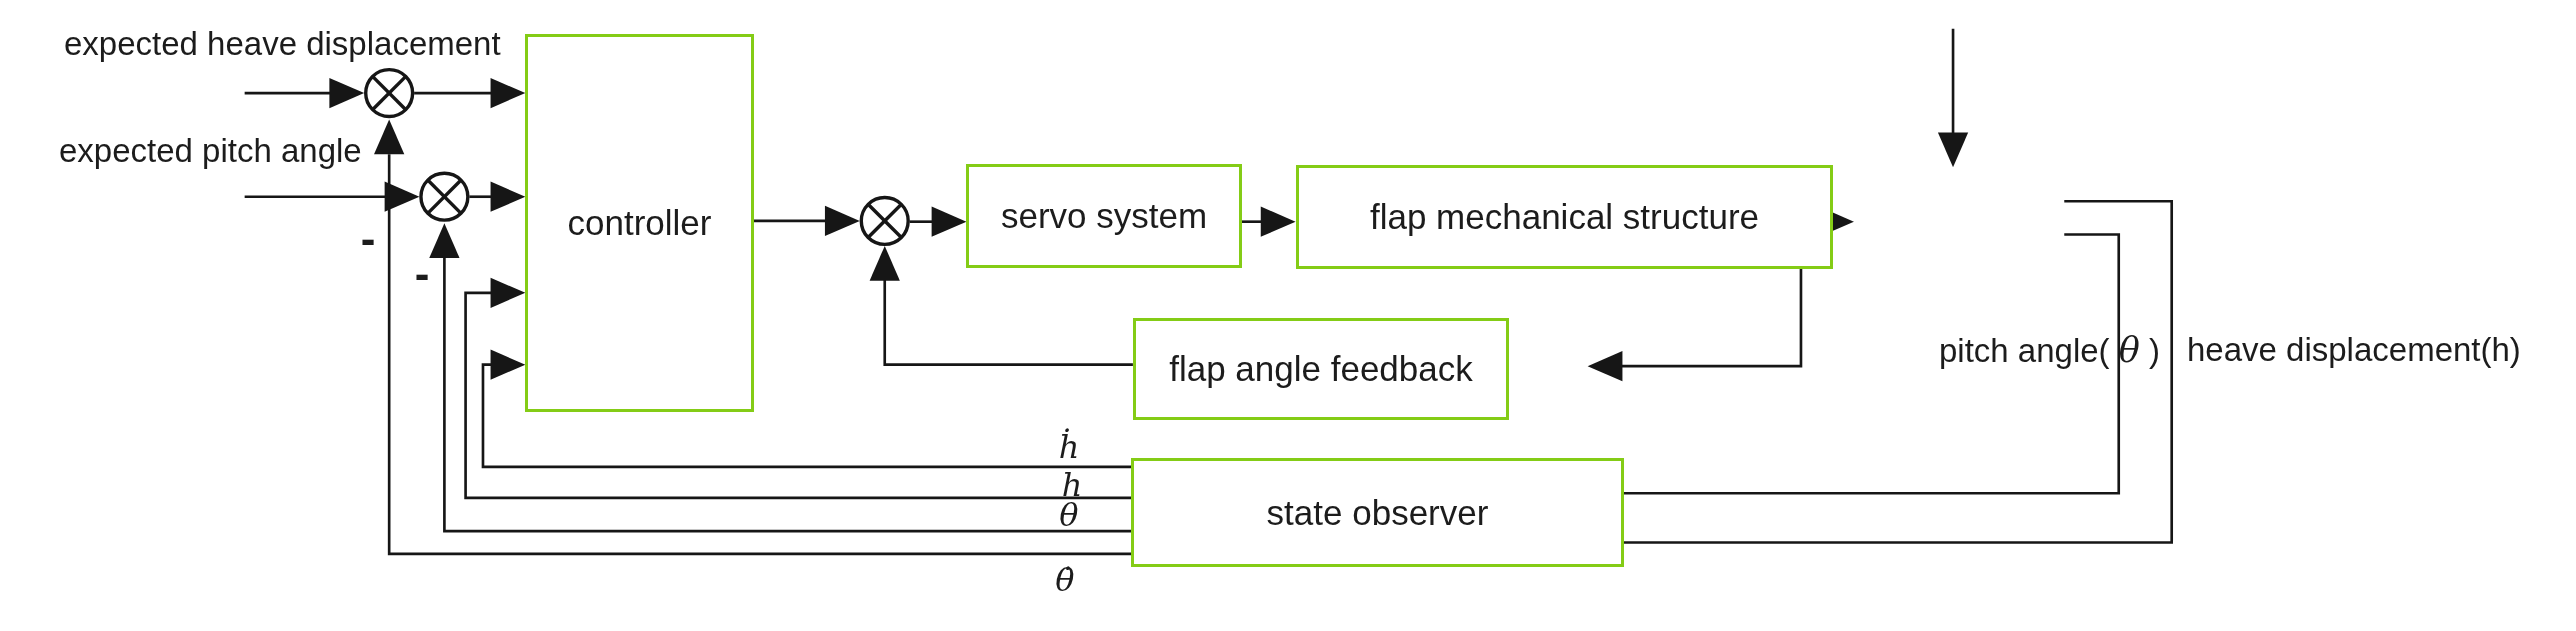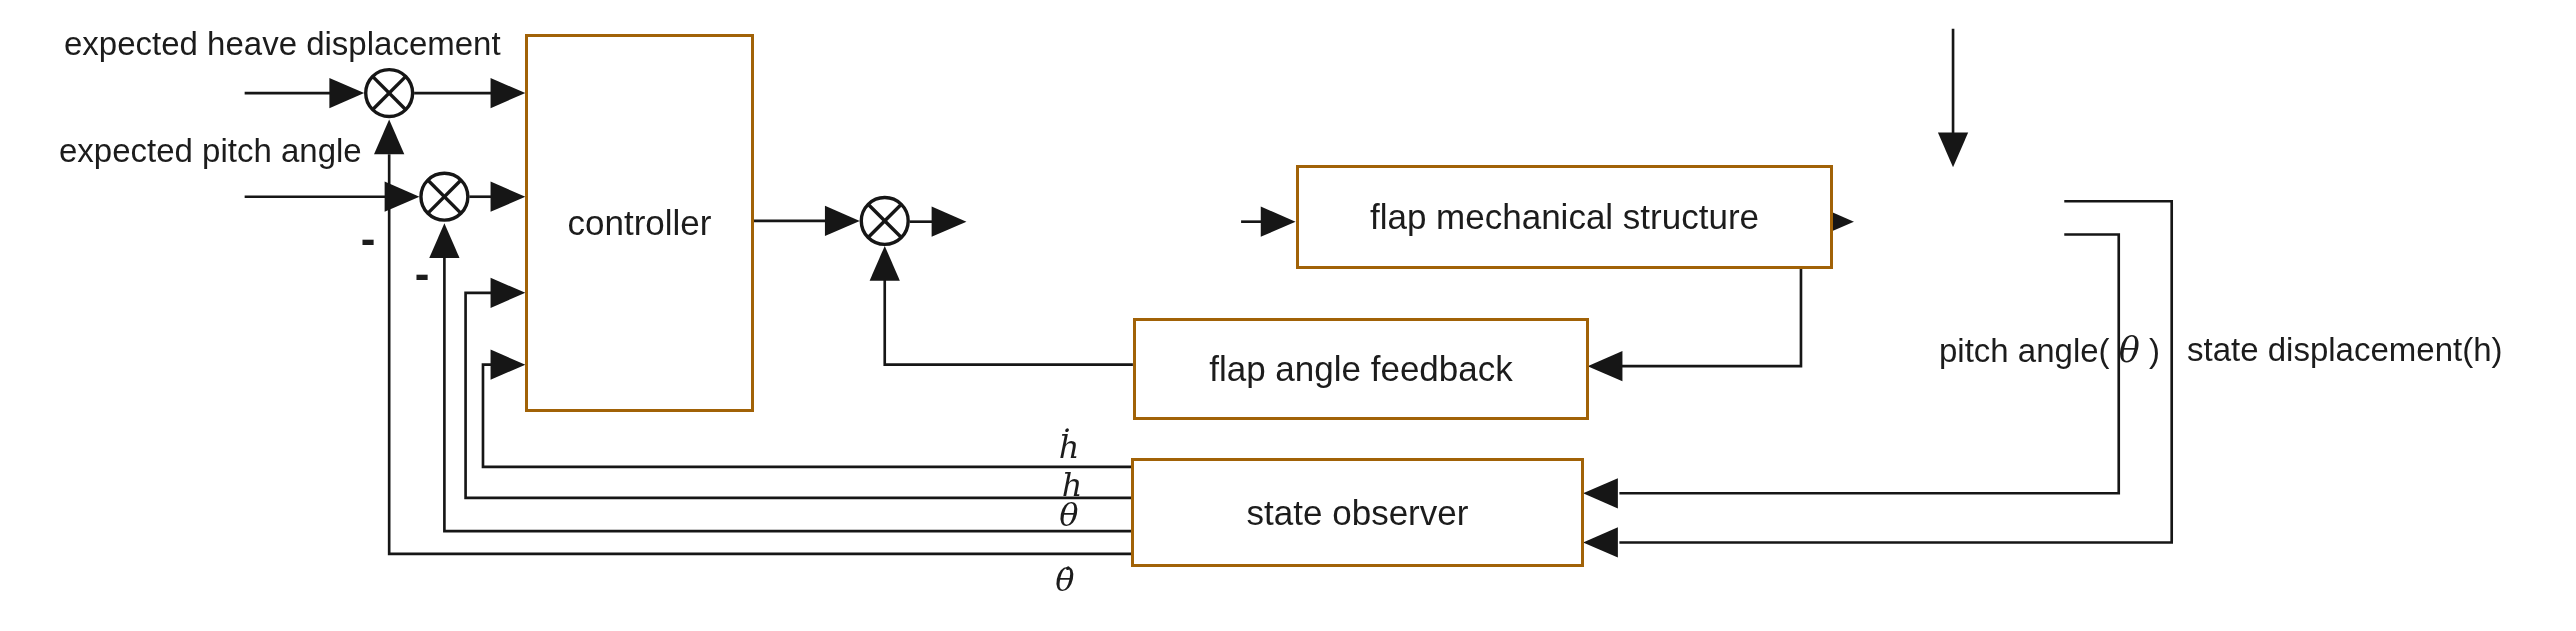--- a/index.html
+++ b/index.html
@@ -12,21 +12,21 @@
     width: 2576px;
     height: 631px;
     background: #ffffff;
     font-family: "Liberation Sans", sans-serif;
     color: #1c1c1c;
     overflow: hidden;
   }
   .box {
     position: absolute;
     box-sizing: border-box;
-    border: 3px solid #a16207;
+    border: 3px solid #84cc16;
     background: #ffffff;
     display: flex;
     align-items: center;
     justify-content: center;
     font-size: 35px;
     white-space: nowrap;
   }
   .lbl {
     position: absolute;
     white-space: nowrap;
@@ -135,44 +135,47 @@
         <line x1="1147" y1="270" x2="1191" y2="314"></line>
         <line x1="1147" y1="314" x2="1191" y2="270"></line>
       </g>
     </g>
   </svg>
 
   <div class="box" style="left:525px; top:34px; width:229px; height:378px;">
     <span>controller</span>
   </div>
 
+  <div class="box" style="left:966px; top:164px; width:276px; height:104px;">
+    <span>servo system</span>
+  </div>
 
   <div class="box" style="left:1296px; top:165px; width:537px; height:104px;">
     <span>flap mechanical structure</span>
   </div>
 
 
-  <div class="box" style="left:1133px; top:318px; width:456px; height:102px;">
+  <div class="box" style="left:1133px; top:318px; width:376px; height:102px;">
     <span>flap angle feedback</span>
   </div>
 
-  <div class="box" style="left:1131px; top:458px; width:453px; height:109px;">
+  <div class="box" style="left:1131px; top:458px; width:493px; height:109px;">
     <span>state observer</span>
   </div>
 
   <div class="lbl" style="left:64px; top:44px;">expected heave displacement</div>
 
   <div class="lbl" style="left:59px; top:151px;">expected pitch angle</div>
 
 
   <div class="lbl" style="left:1894px; top:350px;margin-left:45px;">
     <span>pitch angle( </span><span class="theta-inline">θ</span><span> )</span>
   </div>
 
-  <div class="lbl" style="left:2187px; top:350px;">state displacement(h)</div>
+  <div class="lbl" style="left:2187px; top:350px;">heave displacement(h)</div>
 
   <div class="sym" style="left:1069px; top:447px;">ḣ</div>
   <div class="sym" style="left:1072px; top:485px;">h</div>
   <div class="sym" style="left:1069px; top:515px;">θ</div>
   <div class="sym" style="left:1065px; top:580px;">θ̇</div>
 
   <div class="minus" style="left:368px; top:239px;">-</div>
   <div class="minus" style="left:422px; top:274px;">-</div>
 
 </div>

